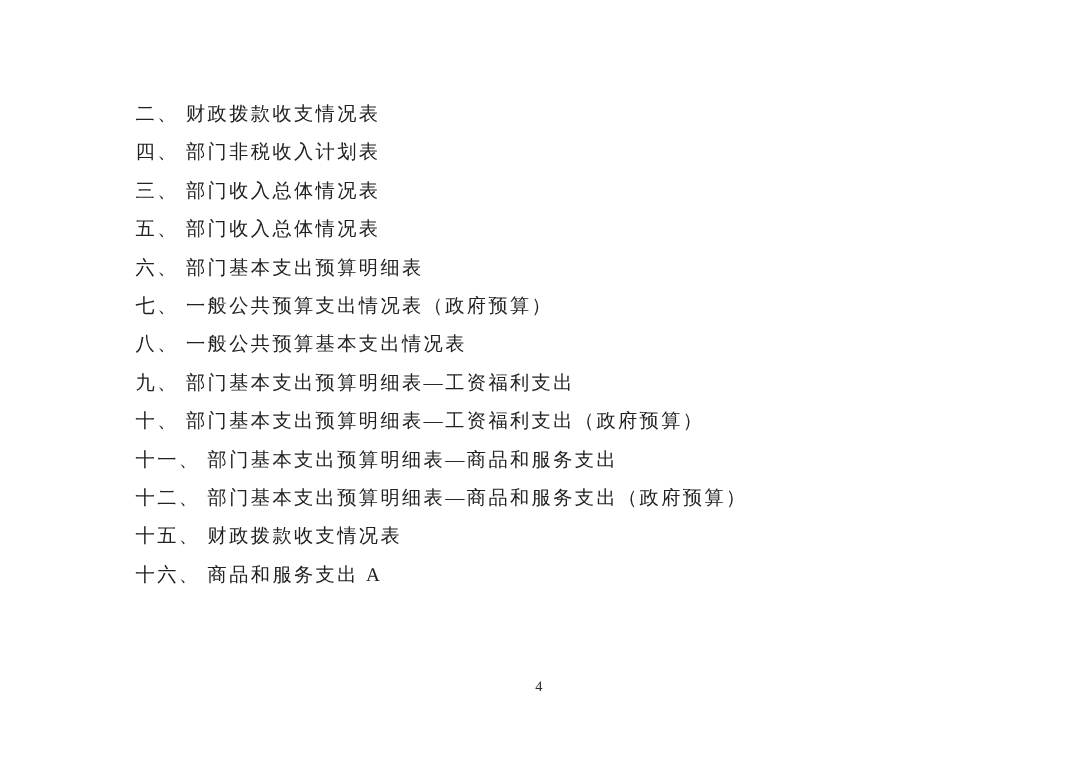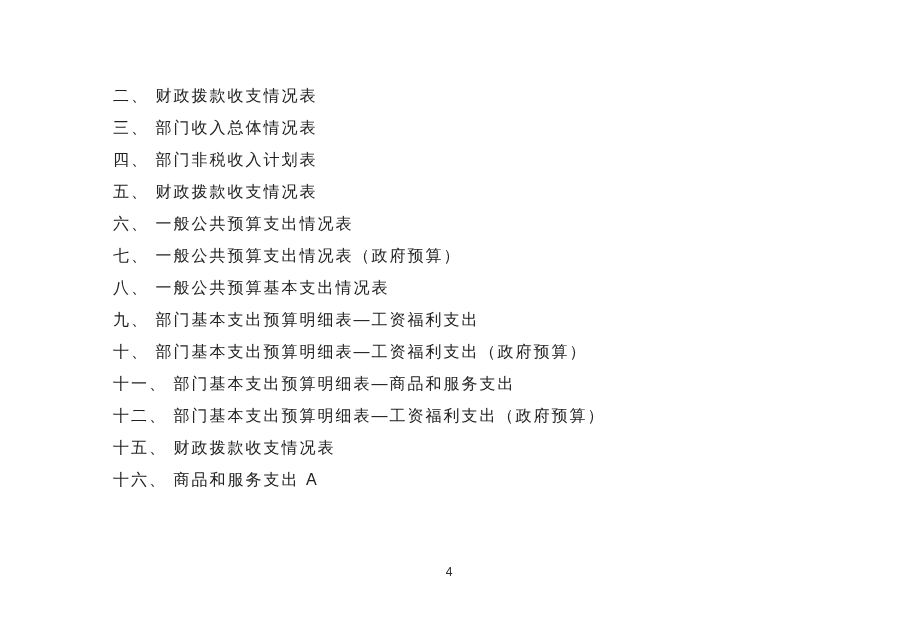--- a/index.html
+++ b/index.html
@@ -6,21 +6,21 @@
     margin: 0;
     padding: 0;
     background: #ffffff;
   }
   .page {
     position: relative;
     width: 898px;
     height: 635px;
     background: #ffffff;
     overflow: hidden;
-    font-family: Liberation Sans, sans-serif;
+    font-family: Liberation Serif, serif;
   }
   .toc-list {
     position: absolute;
     left: 113px;
     top: 80px;
   }
   .toc-item {
     height: 32px;
     line-height: 32px;
     font-size: 16px;
@@ -38,27 +38,27 @@
     letter-spacing: 0;
     color: #2a2a2a;
   }
 </style>
 </head>
 <body>
 
 <div class="page">
   <div class="toc-list" id="toc-list">
       <div class="toc-item">二、 财政拨款收支情况表</div>
+      <div class="toc-item">四、 部门非税收入计划表</div>
       <div class="toc-item">三、 部门收入总体情况表</div>
-      <div class="toc-item">四、 部门非税收入计划表</div>
-      <div class="toc-item">五、 财政拨款收支情况表</div>
-      <div class="toc-item">六、 一般公共预算支出情况表</div>
+      <div class="toc-item">五、 部门收入总体情况表</div>
+      <div class="toc-item">六、 部门基本支出预算明细表</div>
       <div class="toc-item">七、 一般公共预算支出情况表（政府预算）</div>
       <div class="toc-item">八、 一般公共预算基本支出情况表</div>
       <div class="toc-item">九、 部门基本支出预算明细表—工资福利支出</div>
       <div class="toc-item">十、 部门基本支出预算明细表—工资福利支出（政府预算）</div>
       <div class="toc-item">十一、 部门基本支出预算明细表—商品和服务支出</div>
-      <div class="toc-item">十二、 部门基本支出预算明细表—工资福利支出（政府预算）</div>
+      <div class="toc-item">十二、 部门基本支出预算明细表—商品和服务支出（政府预算）</div>
       <div class="toc-item">十五、 财政拨款收支情况表</div>
       <div class="toc-item">十六、 商品和服务支出 A</div>
     </div>
   <div class="page-number">4</div>
 </div>
 
 </body></html>

